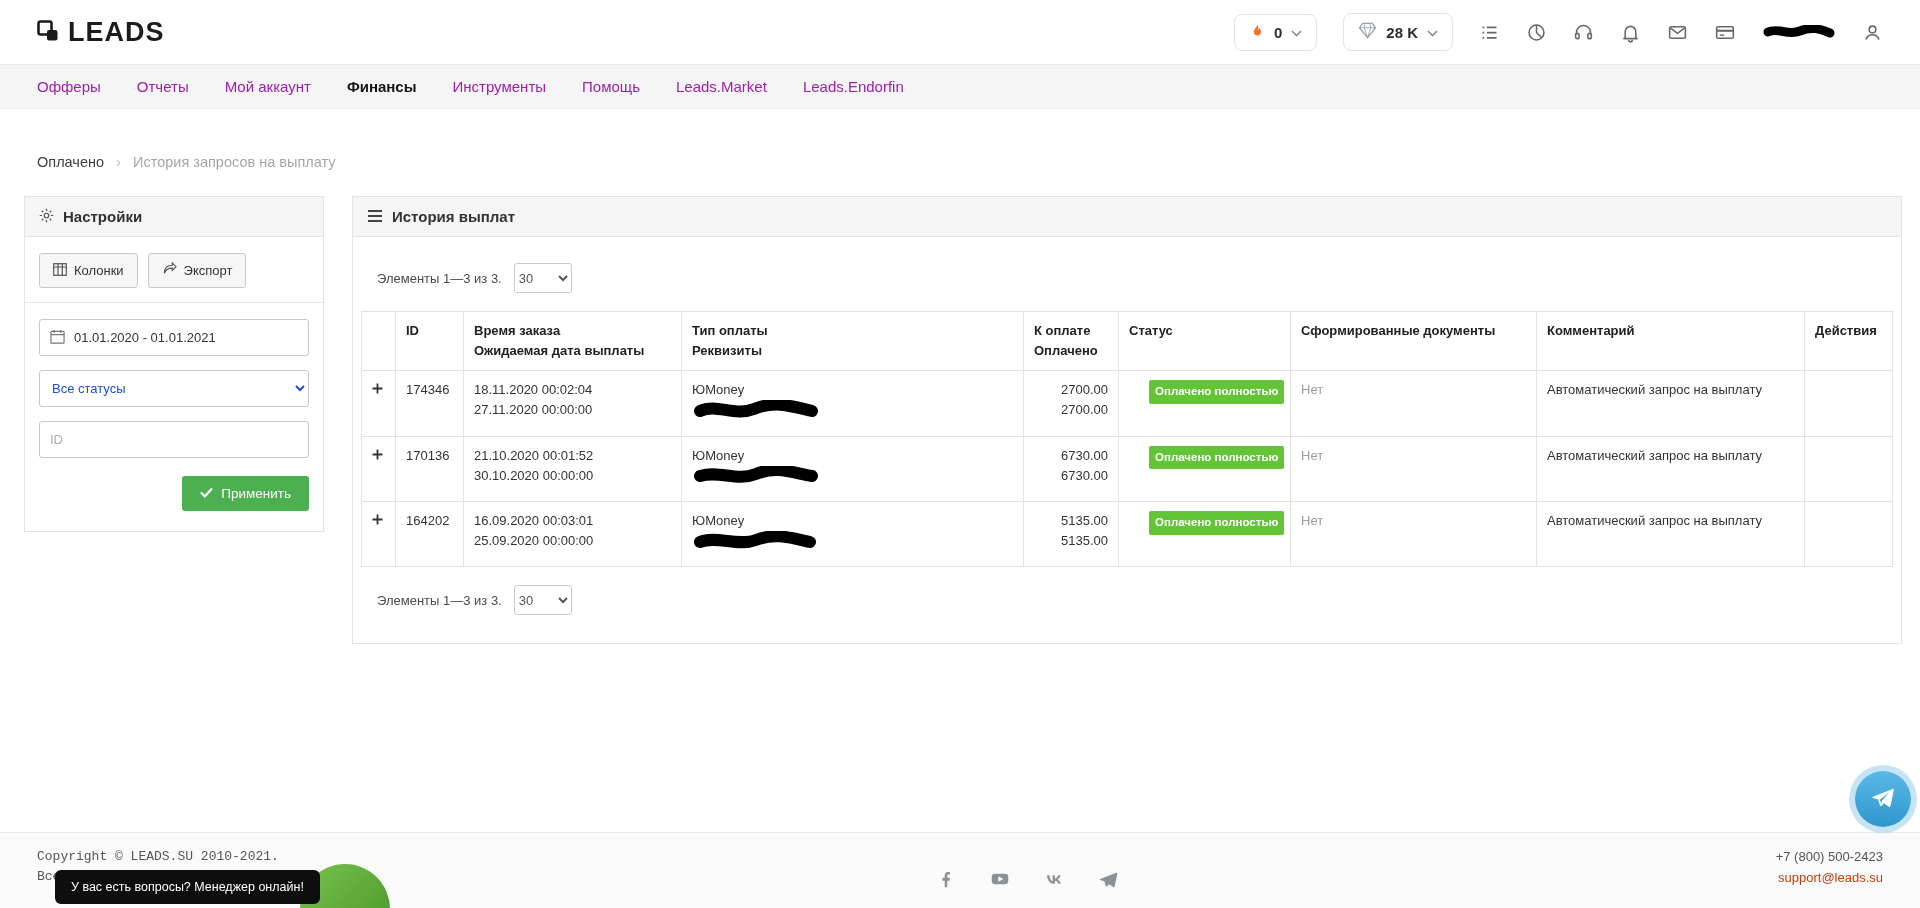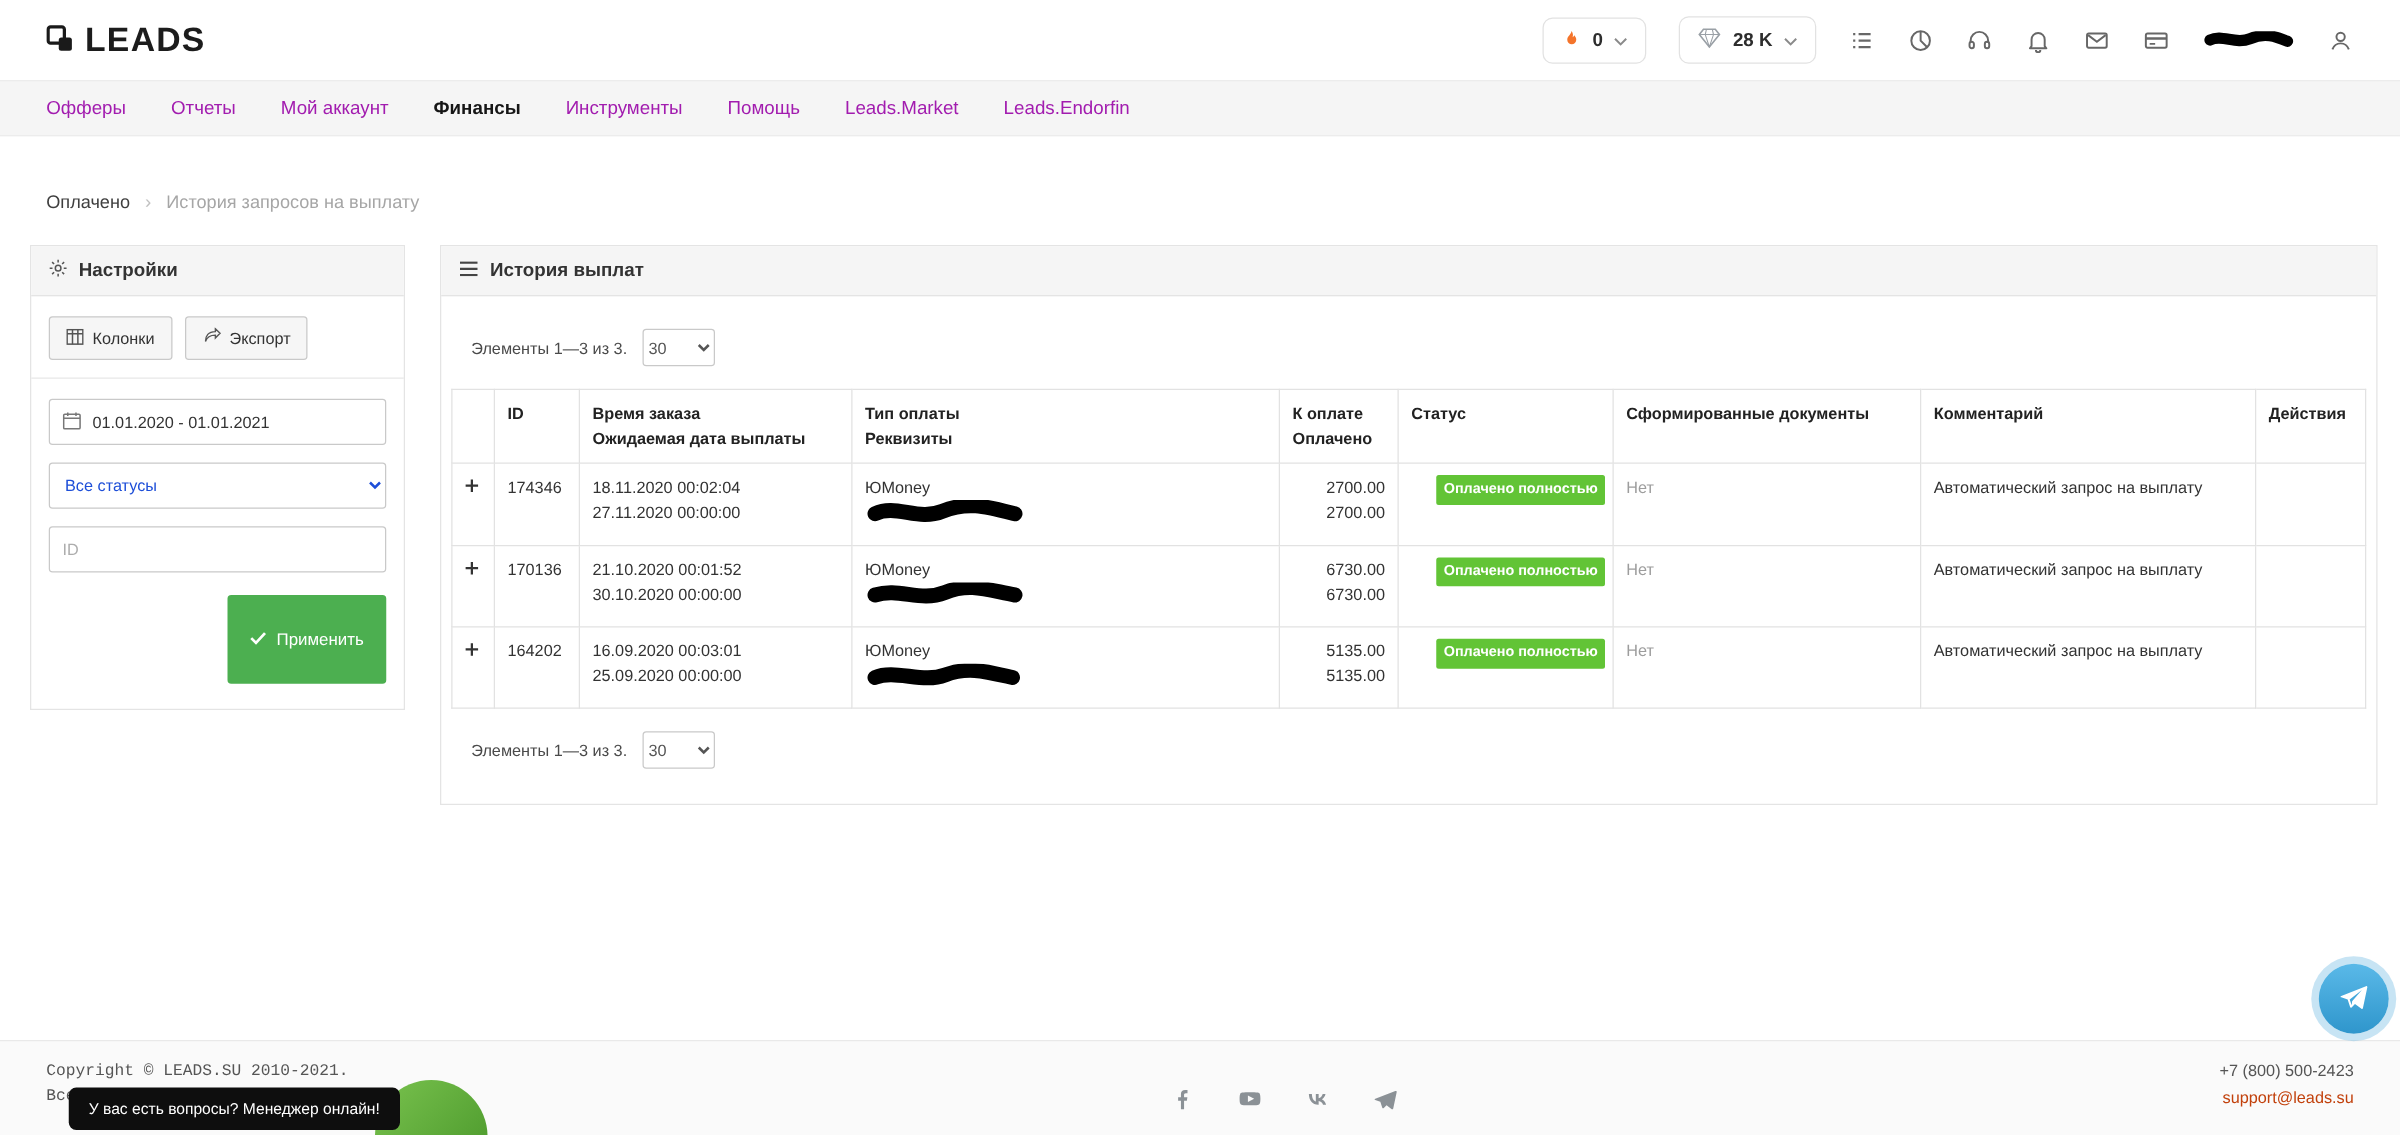--- a/index.html
+++ b/index.html
@@ -37,21 +37,21 @@
   .sidebar-body { padding:16px 14px 20px; }
   .btn-row { display:flex; gap:10px; margin-bottom:14px; }
   .btn-light { display:inline-flex; align-items:center; gap:7px; background:#f6f6f6; border:1px solid #c9c9c9; border-radius:3px; padding:8px 13px; font-size:13px; color:#333; cursor:pointer; font-family:inherit; }
   .side-divider { border:none; border-top:1px solid #e8e8e8; margin:0 -14px 16px; }
   .input-box { display:flex; align-items:center; gap:9px; border:1px solid #c9c9c9; border-radius:3px; height:37px; padding:0 10px; margin-bottom:14px; background:#fff; }
   .input-box input { border:none; outline:none; flex:1; font-size:13px; color:#333; font-family:inherit; background:transparent; }
   .select-full { width:100%; height:37px; font-size:13px; color:#1d4ed8; border:1px solid #c9c9c9; border-radius:3px; padding:0 8px; margin-bottom:14px; background:#fff; font-family:inherit; }
   .id-input { width:100%; height:37px; border:1px solid #c9c9c9; border-radius:3px; padding:0 10px; font-size:13px; margin-bottom:18px; font-family:inherit; color:#333; }
   .id-input::placeholder { color:#adadad; }
   .apply-row { display:flex; justify-content:flex-end; }
-  .btn-apply { background:#4caf50; color:#fff; border:none; border-radius:3px; padding:28px 18px; font-size:13.5px; display:inline-flex; align-items:center; gap:8px; cursor:pointer; font-family:inherit; }
+  .btn-apply { background:#4caf50; color:#fff; border:none; border-radius:3px; padding:10px 18px; font-size:13.5px; display:inline-flex; align-items:center; gap:8px; cursor:pointer; font-family:inherit; }
 
   
   .main-panel { flex:1; }
   .pager-row { display:flex; align-items:center; gap:12px; padding:26px 24px 18px; font-size:13px; color:#4a4a4a; }
   .pager-row.bottom { padding:18px 24px 28px; }
   .page-size { height:30px; width:58px; font-size:13px; border:1px solid #c9c9c9; border-radius:3px; color:#555; background:#fff; font-family:inherit; }
 
   table.payouts { margin:0 8px; width:calc(100% - 16px); border-collapse:collapse; table-layout:fixed; font-size:13px; }
   .payouts th, .payouts td { border:1px solid #e2e2e2; padding:9px 10px; text-align:left; vertical-align:top; line-height:1.55; }
   .payouts th { font-weight:700; color:#222; }

